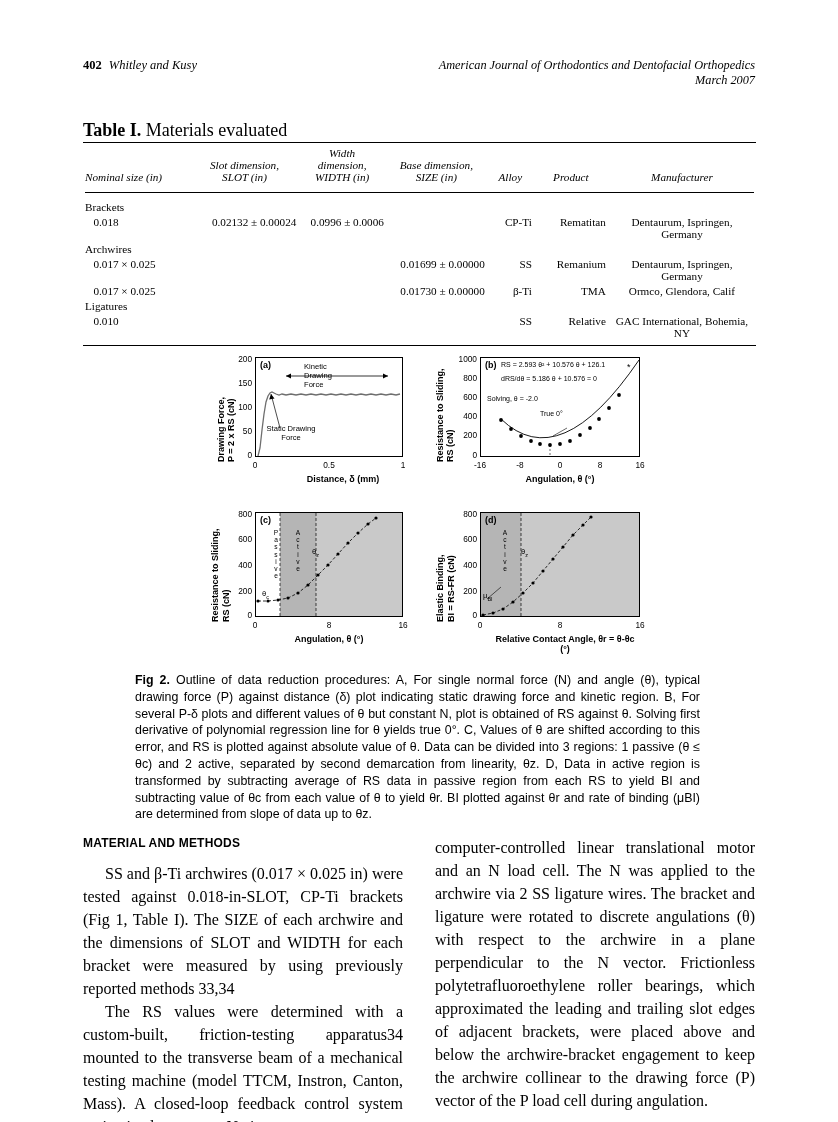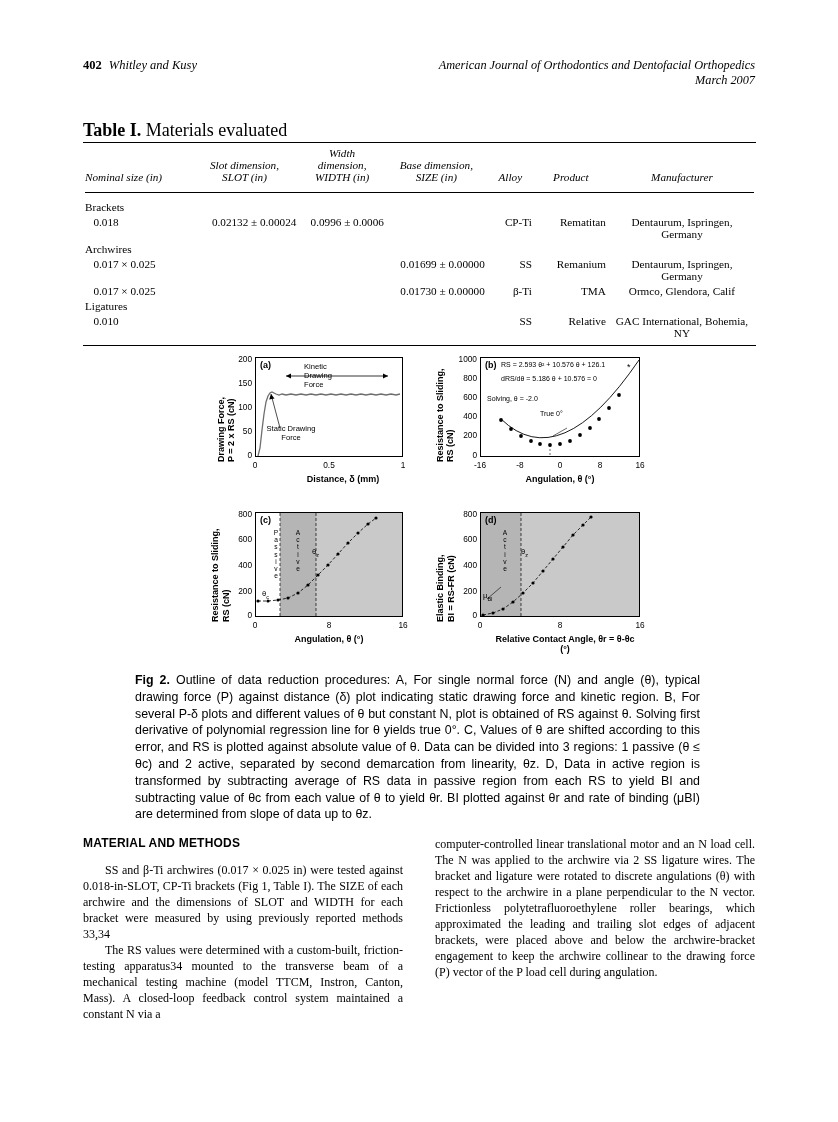--- a/index.html
+++ b/index.html
@@ -192,22 +192,22 @@
     left: 83px;
     top: 836px;
     font-size: 12px;
     font-family: "Liberation Sans", sans-serif;
     font-weight: bold;
     letter-spacing: 0.2px;
   }
   .col {
     position: absolute;
     width: 320px;
-    font-size: 12px;
-    line-height: 16px;
+    font-size: 16px;
+    line-height: 23px;
     text-align: justify;
   }
   .col.left { left: 83px; top: 862px; }
   .col.right { left: 435px; top: 836px; }
   .col p { margin: 0; text-indent: 22px; }
   .col p.noindent { text-indent: 0; }
 </style>
 </head>
 <body>
 

